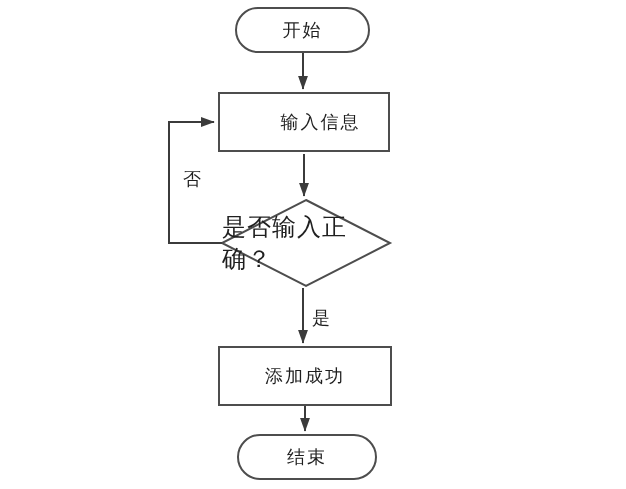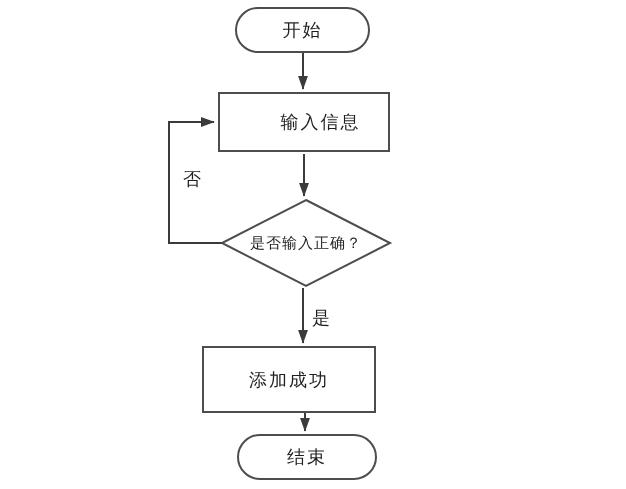--- a/index.html
+++ b/index.html
@@ -37,36 +37,36 @@
   .node-start {
     left: 235px; top: 7px;
     width: 135px; height: 46px;
     border-radius: 23px;
   }
   .node-input {
     left: 218px; top: 92px;
     width: 172px; height: 60px; padding-left: 33px;
   }
   .node-success {
-    left: 202px; top: 346px;
-    width: 174px; height: 67px;
+    left: 218px; top: 346px;
+    width: 174px; height: 60px;
   }
   .node-end {
     left: 237px; top: 434px;
     width: 140px; height: 46px;
     border-radius: 23px;
   }
   .diamond-label {
     position: absolute;
     left: 222px; top: 200px;
     width: 168px; height: 86px;
     display: flex;
     align-items: center;
     justify-content: center;
-    font-size: 15px;
+    font-size: 24px;
     letter-spacing: 1px;
     color: #1f1f1f;
   }
   .edge-label {
     position: absolute;
     font-size: 18px;
     color: #1f1f1f;
   }
   .edge-label-no {
     left: 183px; top: 167px;

